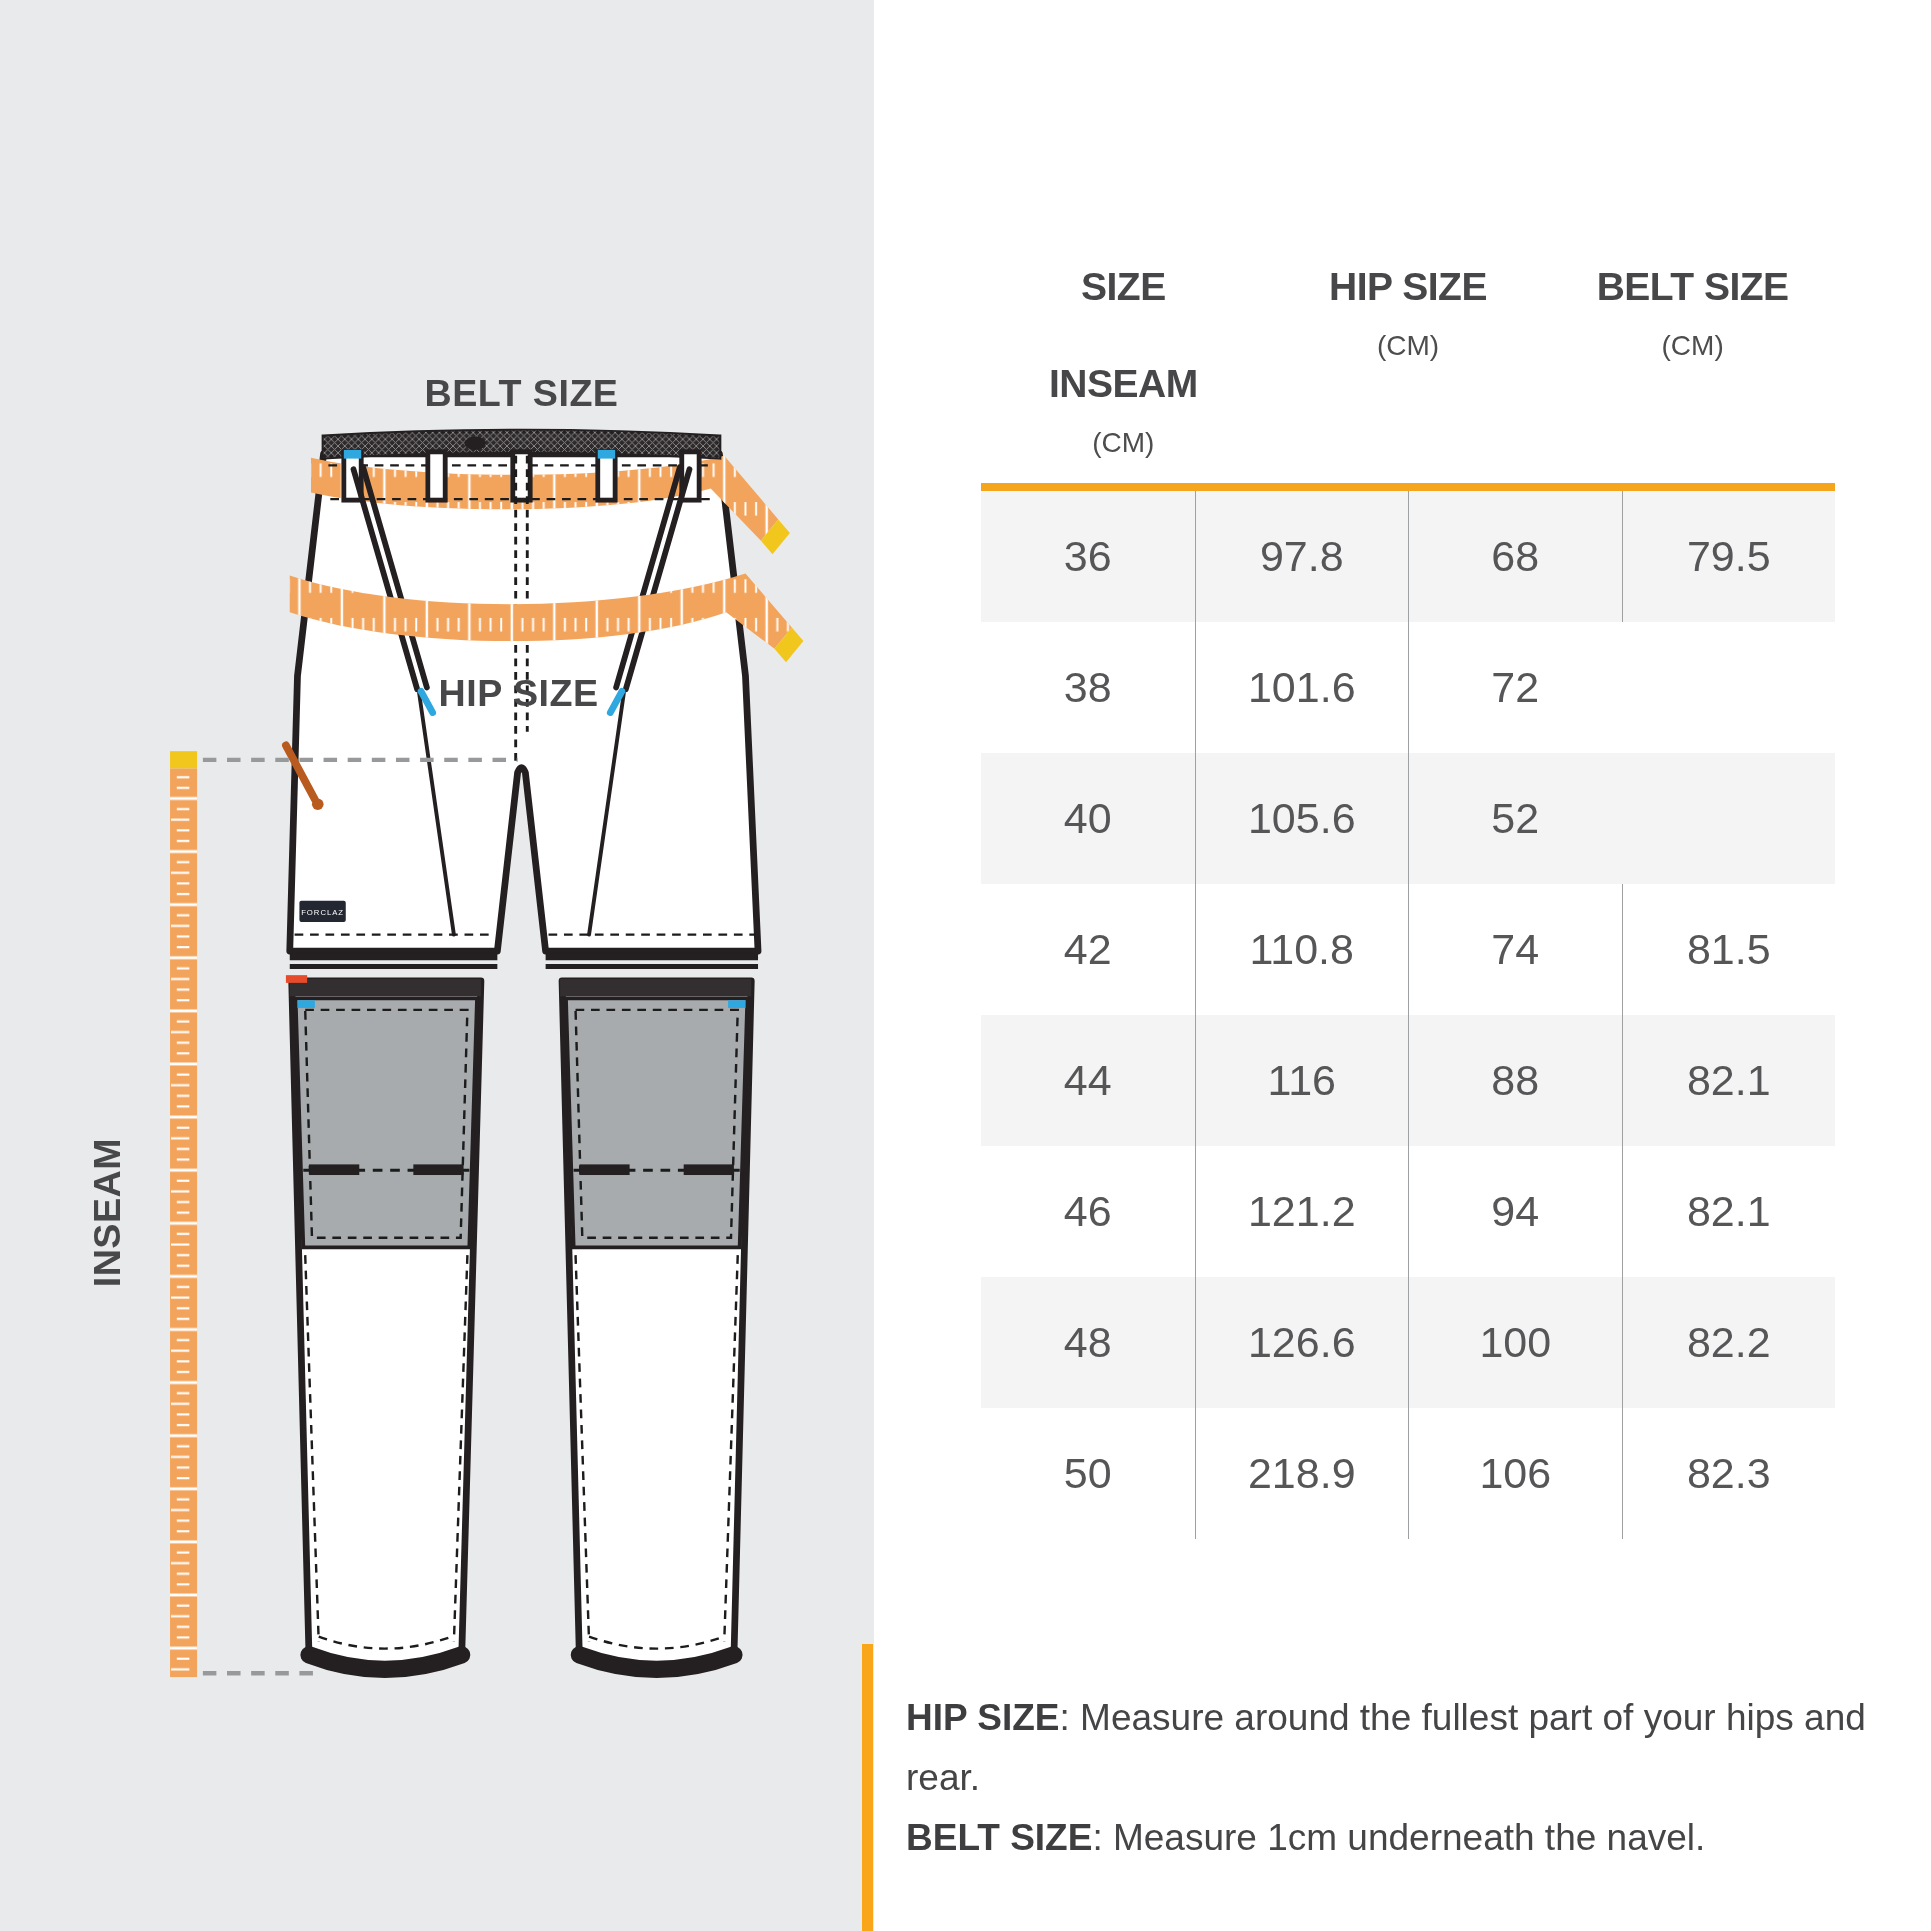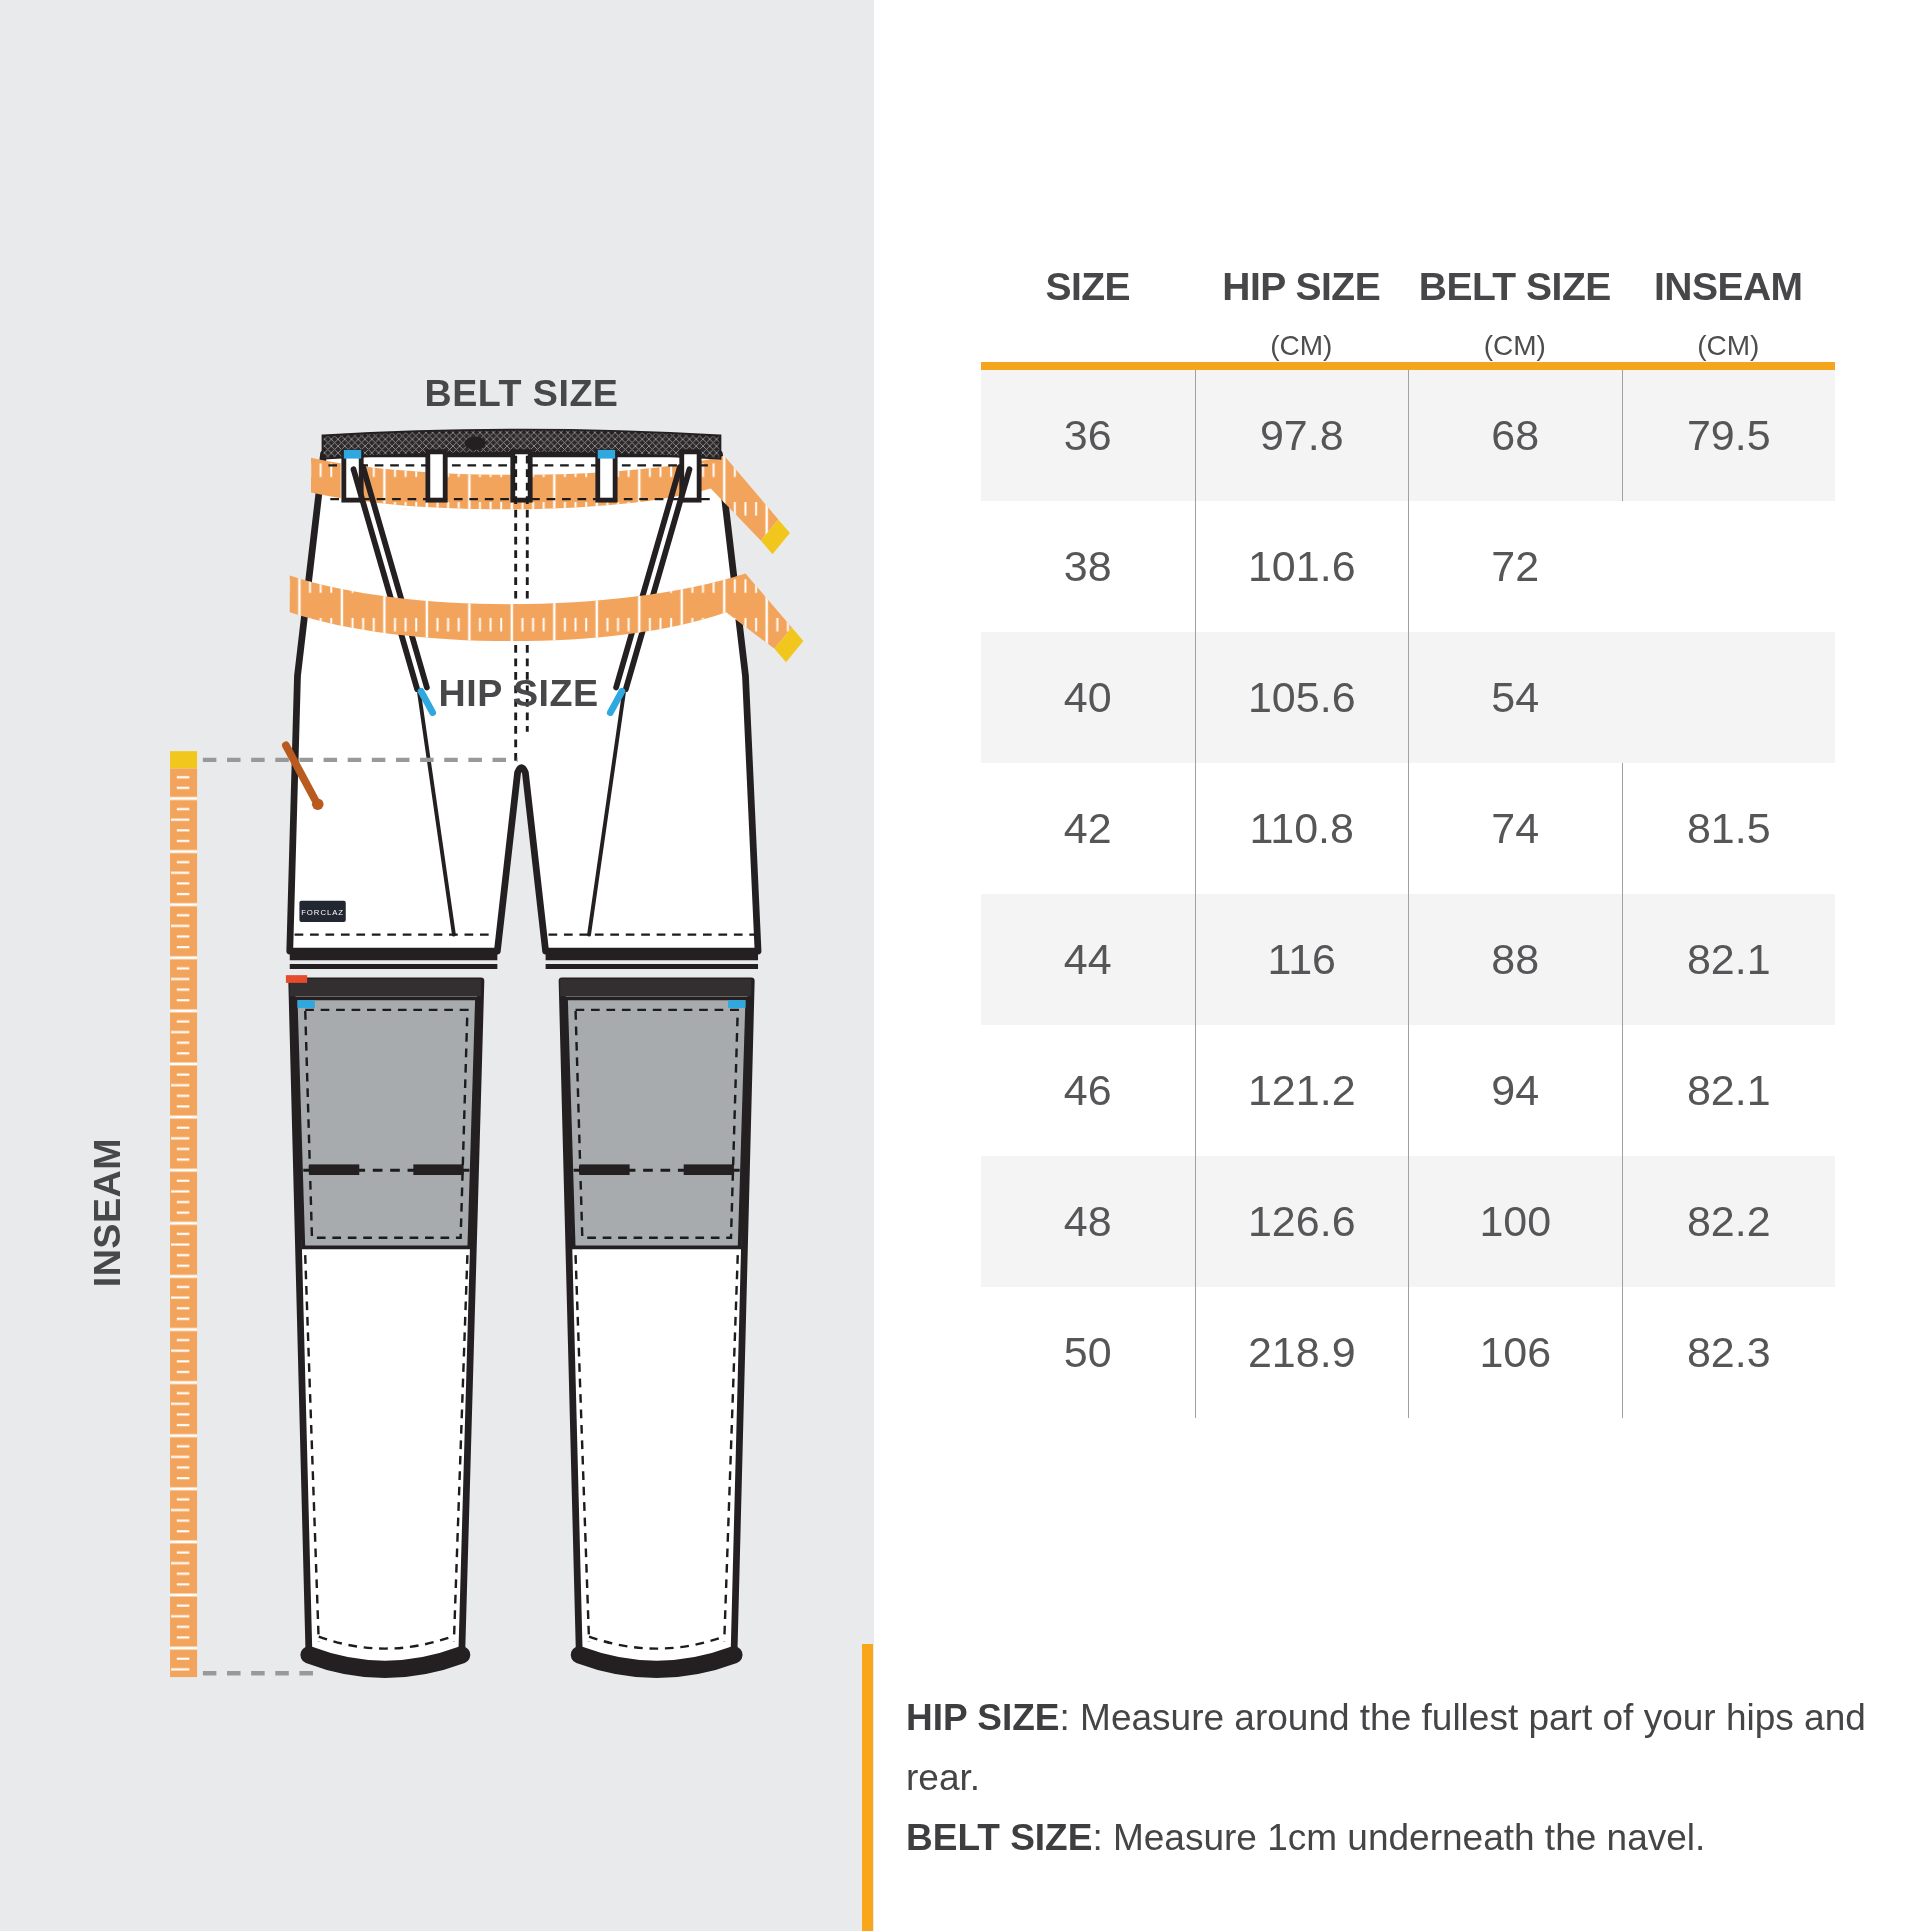--- a/index.html
+++ b/index.html
@@ -7,21 +7,21 @@
     width:1931px;height:1931px;position:relative;overflow:hidden;
     background:#ffffff;
     font-family:"Liberation Sans", sans-serif;
     --background_gray:#E9EAEB; --accent_orange:#F5A51C; --bar_orange:#F9A61B;
     --row_gray:#F4F4F5; --text_dark:#4A4A4C;
   }
   .left-panel{position:absolute;left:0;top:0;width:874px;height:1931px;background:var(--background_gray)}
   .orange-bar{position:absolute;left:862px;top:1644px;width:10.6px;height:287px;background:var(--bar_orange)}
 
   .size-table{position:absolute;left:981px;top:265px;width:854px}
-  .thead{display:grid;grid-template-columns:repeat(4,1fr);border-bottom:8.7px solid var(--accent_orange);padding-bottom:0}
+  .thead{display:grid;grid-template-columns:repeat(3,1fr);border-bottom:8.7px solid var(--accent_orange);padding-bottom:24px}
   .hcell{text-align:center}
   .hlabel{font-weight:bold;font-size:39px;color:#474749;letter-spacing:-0.5px;line-height:44px}
   .hunit{font-size:28px;color:#4d4d4f;margin-top:20px;line-height:33px}
   .tbody .trow{display:grid;grid-template-columns:repeat(4,1fr);height:131px}
   .trow.alt{background:var(--row_gray)}
   .tcell{display:flex;align-items:center;justify-content:center;font-size:43px;color:#565658}
   .tcell + .tcell{border-left:1.9px solid #9EA0A2}
 
   .note{position:absolute;left:906px;top:1688px;font-size:37px;color:#454547;line-height:60px}
   .note .nlabel{font-weight:bold;color:#3e3e40}
@@ -193,21 +193,21 @@
         <div class="tcell">79.5</div>
       </div>
       <div class="trow">
         <div class="tcell">38</div>
         <div class="tcell">101.6</div>
         <div class="tcell">72</div>
       </div>
       <div class="trow alt">
         <div class="tcell">40</div>
         <div class="tcell">105.6</div>
-        <div class="tcell">54</div>
+        <div class="tcell">52</div>
       </div>
       <div class="trow">
         <div class="tcell">42</div>
         <div class="tcell">110.8</div>
         <div class="tcell">74</div>
         <div class="tcell">81.5</div>
       </div>
       <div class="trow alt">
         <div class="tcell">44</div>
         <div class="tcell">116</div>

